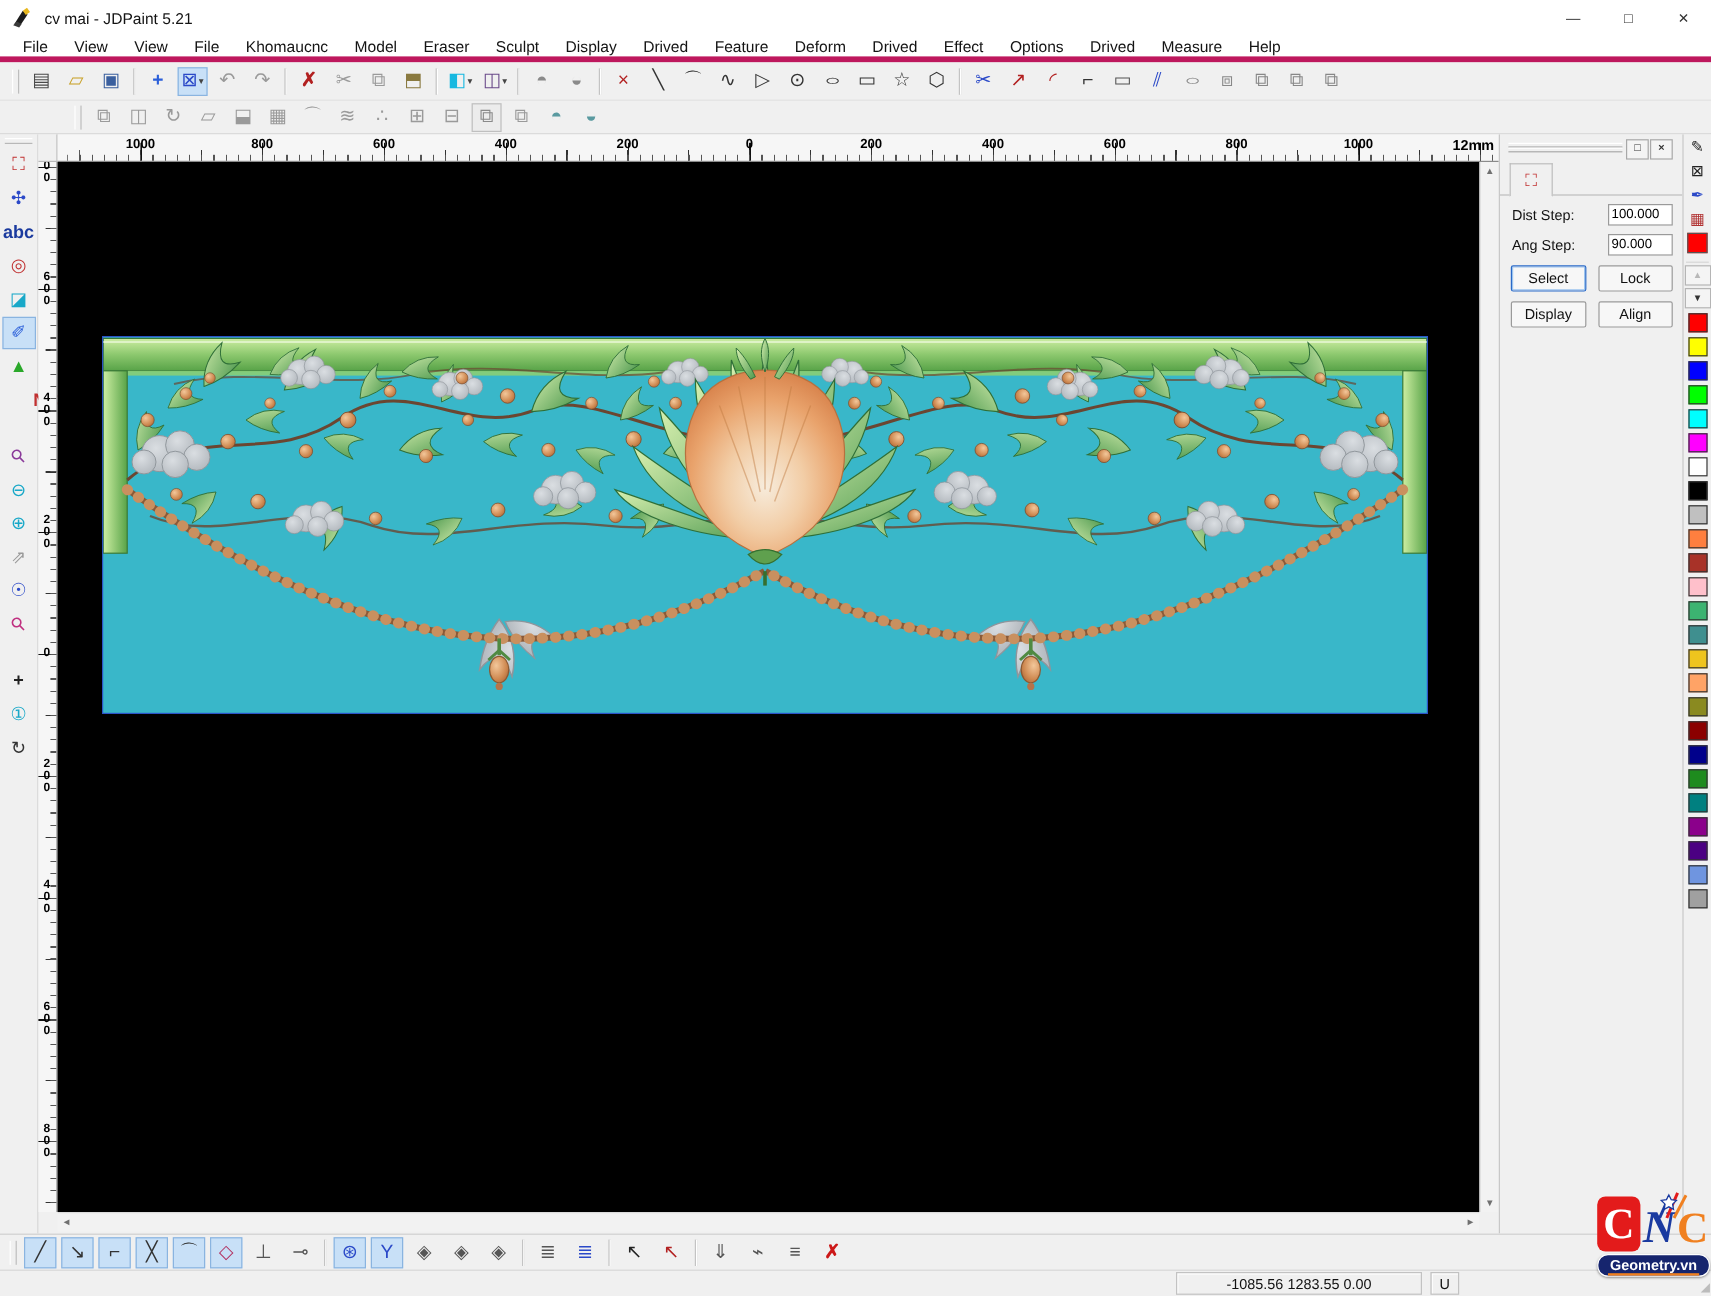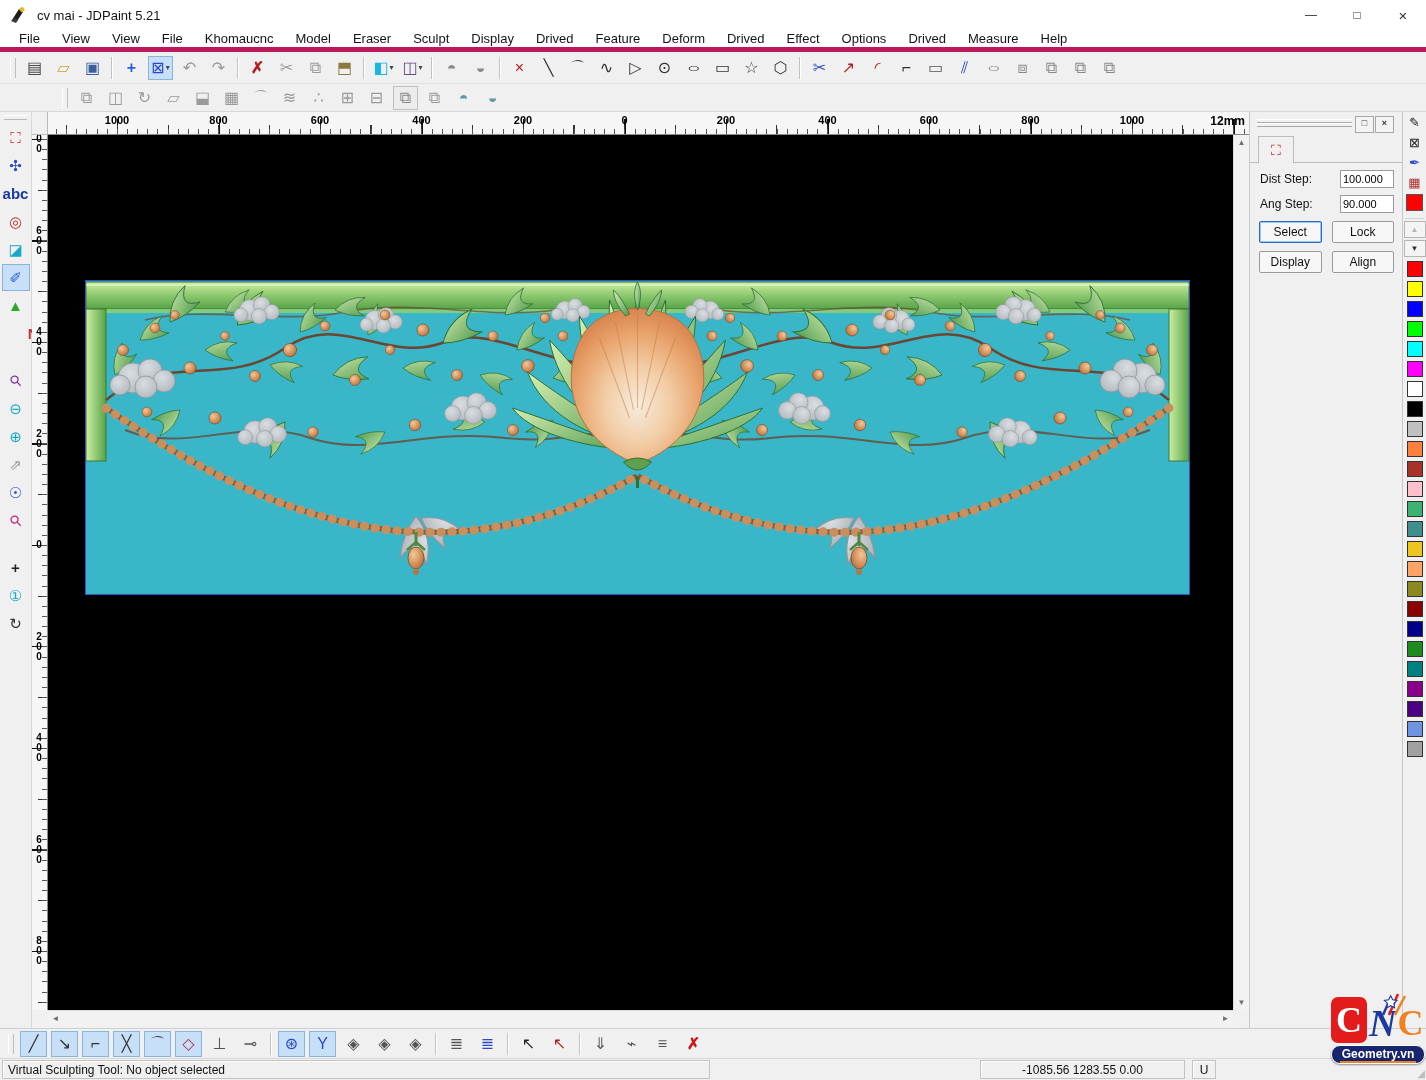--- a/index.html
+++ b/index.html
@@ -748,21 +748,20 @@
     </span>
     <span class="tbtn">
       <span class="glyph" style="color: rgb(85, 85, 85);">≡</span>
     </span>
     <span class="tbtn">
       <span class="glyph bold" style="color: rgb(204, 24, 24);">✗</span>
     </span>
   </div>
 
 <div id="statusbar">
-  <span class="scell" id="st-msg">Virtual Sculpting Tool: No object selected</span>
   <span class="scell" id="st-coord">-1085.56 1283.55 0.00</span>
   <span class="scell" id="st-mode">U</span>
   <span id="st-grip">◢</span>
 </div>
 
 <div id="logo">
   <div id="logo-letters">
     <span id="logo-c1">C</span>
     <span id="logo-n">N</span>
     <span id="logo-c2">C</span>

